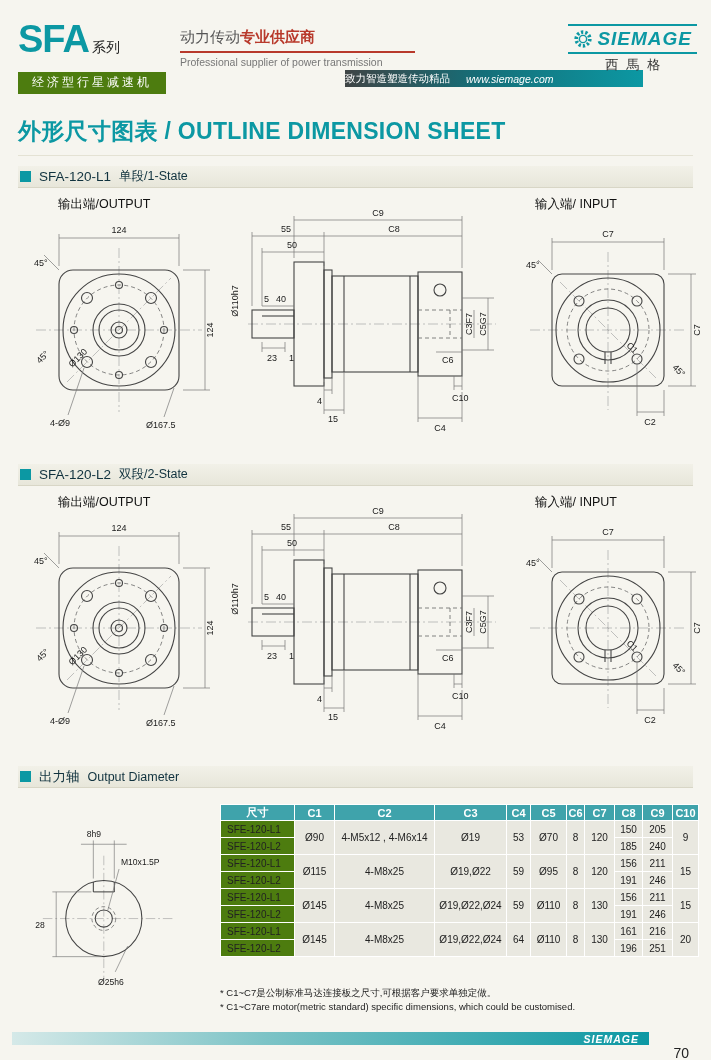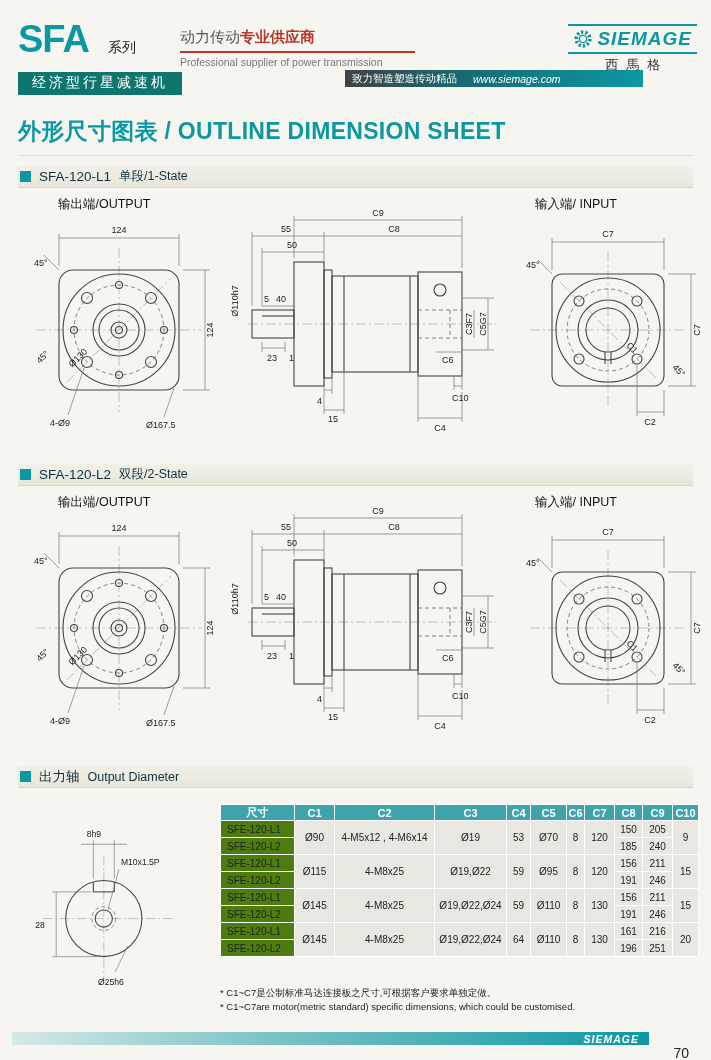--- a/index.html
+++ b/index.html
@@ -4,32 +4,32 @@
 <style>
   * { margin:0; padding:0; box-sizing:border-box; }
   html,body { background:#9a9a9a; }
   .page { width:711px; height:1060px; background:#f6f5ef; position:relative; overflow:hidden;
           margin:0 auto; font-family:"Liberation Sans","DejaVu Sans",sans-serif; color:#222; }
 
   
   .hdr { position:relative; height:104px; }
   .sfa { position:absolute; left:18px; top:18px; }
   .sfa-big { font-size:38px; font-weight:bold; color:#0c98a3; letter-spacing:-1px; }
-  .sfa-small { font-size:14px; color:#222; margin-left:19px; }
-  .badge { position:absolute; left:18px; top:72px; background:#0f766e; color:#fff; font-size:14px;
+  .sfa-small { font-size:14px; color:#222; margin-left:3px; }
+  .badge { position:absolute; left:18px; top:72px; background:#4d7c0f; color:#fff; font-size:12px;
            letter-spacing:3px; padding:2px 14px 3px; }
   .tagline { position:absolute; left:180px; top:28px; width:235px; }
   .tg1 { font-size:15px; border-bottom:2px solid #b8392b; padding-bottom:4px; }
   .tg1a { color:#555; }
   .tg1b { color:#b8392b; font-weight:bold; }
   .tg2 { font-size:10.5px; color:#777; margin-top:3px; }
   .slogan { position:absolute; left:345px; top:70px; width:298px; height:17px;
             background:linear-gradient(90deg,#3f4445 0%,#156e78 45%,#0c98a3 100%);
             color:#fff; font-size:10.5px; display:flex; align-items:center; gap:16px;
-            padding:0 7px; white-space:nowrap; }
+            padding:0 0; white-space:nowrap; }
   .web { font-style:italic; }
   .brand { position:absolute; right:14px; top:24px; text-align:center; }
   .brand-top { display:flex; align-items:center; gap:4px; border-top:2px solid #0c98a3;
                border-bottom:2px solid #0c98a3; padding:2px 5px; }
   .brand-name { font-size:19px; font-weight:bold; font-style:italic; color:#0c98a3; letter-spacing:1px; }
   .brand-cn { font-size:13px; color:#333; letter-spacing:8px; margin-top:2px; padding-left:8px; }
 
   
   .title { margin:12px 18px 9px; color:#0c98a3; font-size:23px; font-weight:bold; letter-spacing:0.3px;
            padding-bottom:8px; border-bottom:1px solid #e4e2d4; }

